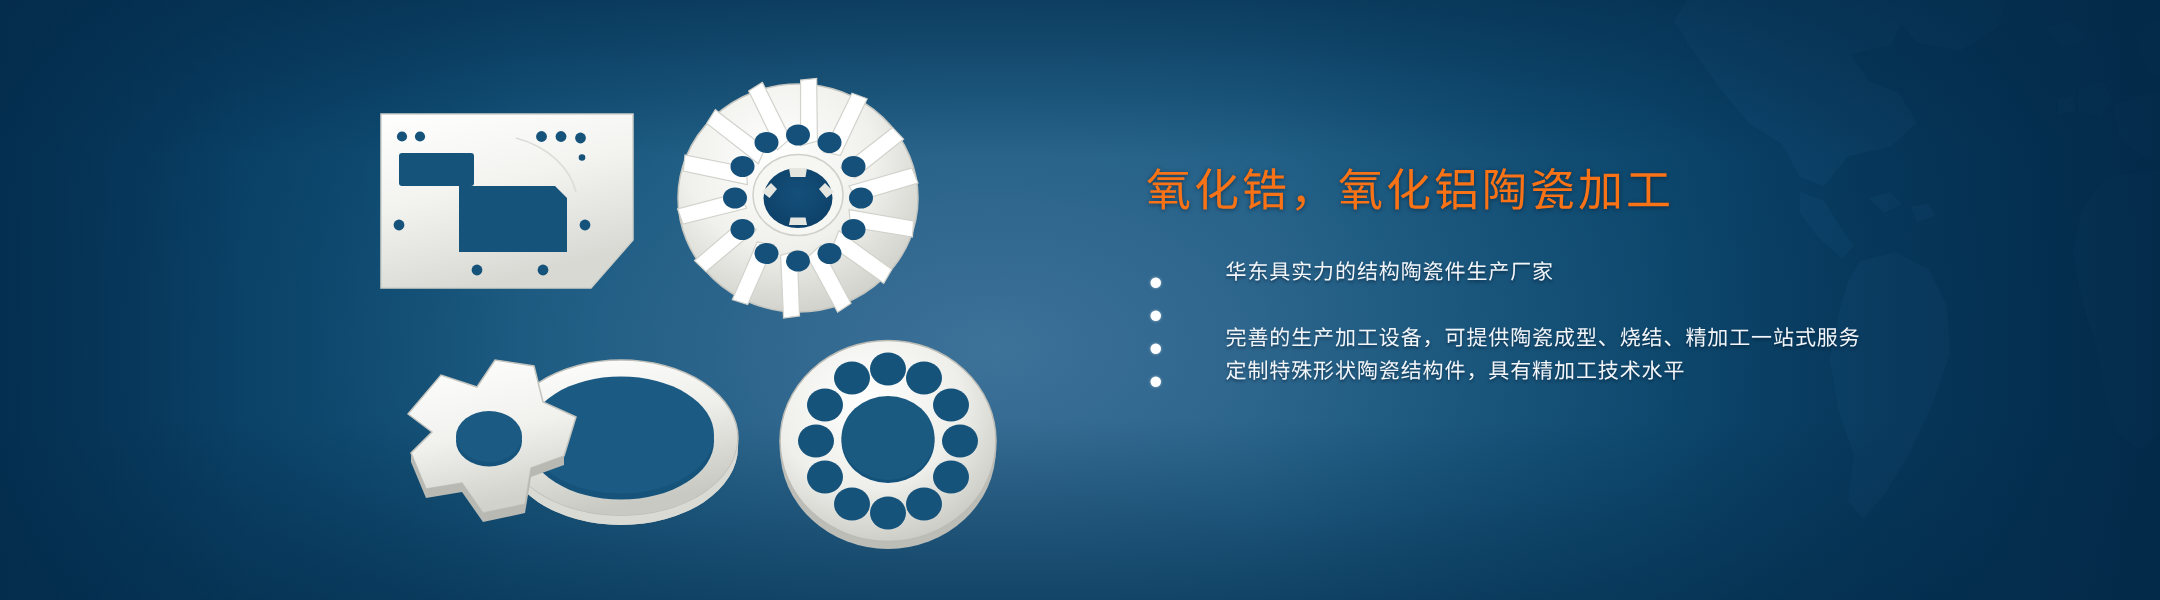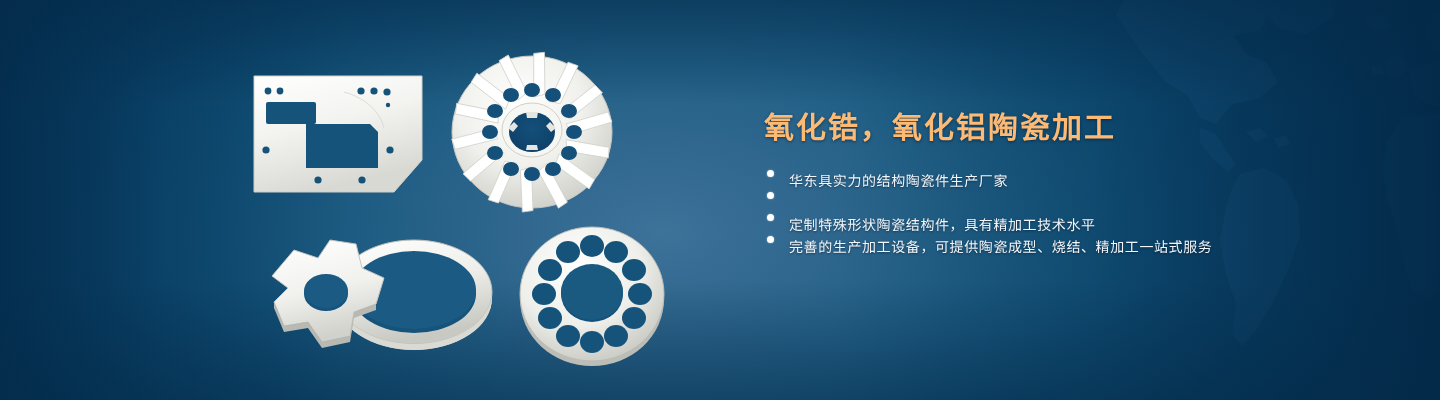--- a/index.html
+++ b/index.html
@@ -87,36 +87,37 @@
   .copy {
     position: absolute;
     left: 764px;
     top: 108px;
     width: 600px;
   }
   .headline {
     margin: 0;
     font-size: 30px;
     line-height: 40px;
-    font-weight: bold;
+    font-weight: normal;
     letter-spacing: 2px;
-    color: #fdba74;
+    color: #f97316;
     text-shadow: 0 1px 3px rgba(0,20,40,0.55);
     white-space: nowrap;
   }
   .feature-list {
     list-style: none;
     margin: 22px 0 0 0;
     padding: 0;
   }
   .feature-item {
     display: flex;
-    align-items: flex-start;
+    align-items: flex-end;
     height: 22px;
     white-space: nowrap;
+    gap: 28px;
   }
   .bullet-dot {
     flex: 0 0 auto;
     width: 7px;
     height: 7px;
     margin: 0 15px 0 3px;
     border-radius: 50%;
     background: #ffffff;
     box-shadow: 0 0 2px rgba(255,255,255,0.5);
   }
@@ -405,22 +406,22 @@
     <ul class="feature-list">
       <li class="feature-item">
         <span class="bullet-dot"></span>
         <span class="feature-text">华东具实力的结构陶瓷件生产厂家</span>
       </li>
       <li class="feature-item">
         <span class="bullet-dot"></span>
       </li>
       <li class="feature-item">
         <span class="bullet-dot"></span>
-        <span class="feature-text">定制特殊形状陶瓷结构件，具有精加工技术水平</span>
+        <span class="feature-text">完善的生产加工设备，可提供陶瓷成型、烧结、精加工一站式服务</span>
       </li>
       <li class="feature-item">
         <span class="bullet-dot"></span>
-        <span class="feature-text">完善的生产加工设备，可提供陶瓷成型、烧结、精加工一站式服务</span>
+        <span class="feature-text">定制特殊形状陶瓷结构件，具有精加工技术水平</span>
       </li>
     </ul>
   </div>
 
 </div>
 
 </body></html>

